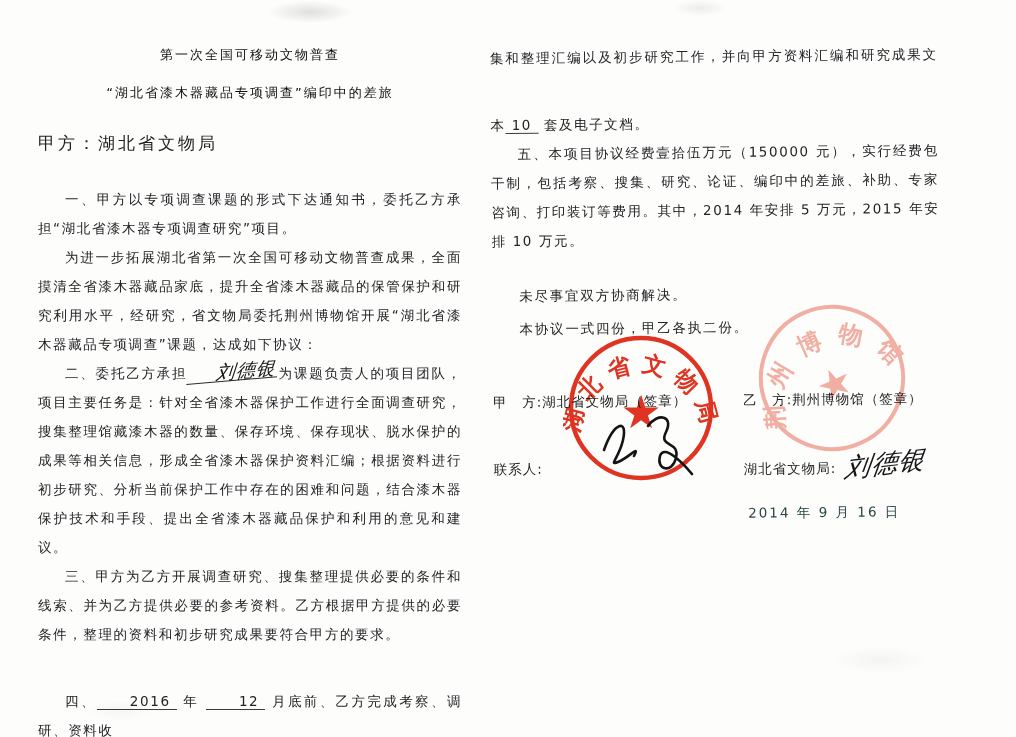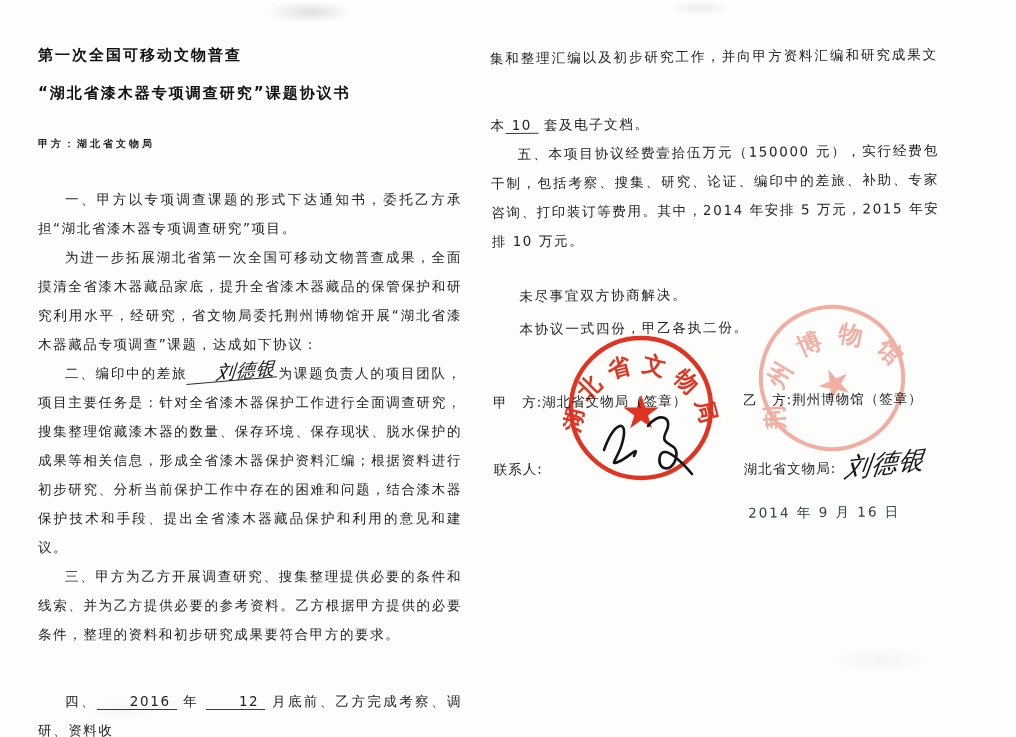--- a/index.html
+++ b/index.html
@@ -21,26 +21,26 @@
       #fdfdfc;
   }
   .col-left {
     position: absolute; left: 38px; top: 36px; width: 424px;
   }
   .col-right {
     position: absolute; left: 492px; top: 36px; width: 448px;
     transform: rotate(-0.55deg);
   }
   .doc-title {
-    text-align: left; font-weight: bold;
-    font-size: 15px; line-height: 38px; letter-spacing: 2px;
+    text-align: center; font-weight: normal;
+    font-size: 13px; line-height: 38px; letter-spacing: 2px;
     color: #111;
   }
   .party-block { margin-top: 14px; }
-  .party-line { font-size: 10px; line-height: 35px; letter-spacing: 3px; font-weight: bold; }
+  .party-line { font-size: 17px; line-height: 35px; letter-spacing: 3px; }
   .body-text { margin-top: 24px; }
   .para {
     font-size: 13.5px; line-height: 29px; letter-spacing: 1.6px;
     text-align: justify; text-align-last: left;
     color: #222326;
   }
   .indent { text-indent: 2em; }
   .u-num {
     border-bottom: 1px solid #3a3a3c;
     padding: 0 6px;
@@ -99,30 +99,30 @@
   }
   .contact-sig { left: 596px; top: 404px; }
 </style>
 </head>
 <body>
 
 <div class="page">
 
   <div class="col-left">
     <div class="doc-title">第一次全国可移动文物普查</div>
-    <div class="doc-title">“湖北省漆木器专项调查研究”课题协议书</div>
+    <div class="doc-title">“湖北省漆木器藏品专项调查”编印中的差旅</div>
 
     <div class="party-block">
       <div class="party-line">甲方：湖北省文物局</div>
     </div>
 
     <div class="body-text">
       <p class="para indent">一、甲方以专项调查课题的形式下达通知书，委托乙方承担“湖北省漆木器专项调查研究”项目。</p>
       <p class="para indent">为进一步拓展湖北省第一次全国可移动文物普查成果，全面摸清全省漆木器藏品家底，提升全省漆木器藏品的保管保护和研究利用水平，经研究，省文物局委托荆州博物馆开展“湖北省漆木器藏品专项调查”课题，达成如下协议：</p>
-      <p class="para indent"><span>二、编印中的差旅</span><span class="handwrite">刘德银</span><span>为课题负责人的项目团队，项目主要任务是：针对全省漆木器保护工作进行全面调查研究，搜集整理馆藏漆木器的数量、保存环境、保存现状、脱水保护的成果等相关信息，形成全省漆木器保护资料汇编；根据资料进行初步研究、分析当前保护工作中存在的困难和问题，结合漆木器保护技术和手段、提出全省漆木器藏品保护和利用的意见和建议。</span></p>
+      <p class="para indent"><span>二、委托乙方承担</span><span class="handwrite">刘德银</span><span>为课题负责人的项目团队，项目主要任务是：针对全省漆木器保护工作进行全面调查研究，搜集整理馆藏漆木器的数量、保存环境、保存现状、脱水保护的成果等相关信息，形成全省漆木器保护资料汇编；根据资料进行初步研究、分析当前保护工作中存在的困难和问题，结合漆木器保护技术和手段、提出全省漆木器藏品保护和利用的意见和建议。</span></p>
       <p class="para indent">三、甲方为乙方开展调查研究、搜集整理提供必要的条件和线索、并为乙方提供必要的参考资料。乙方根据甲方提供的必要条件，整理的资料和初步研究成果要符合甲方的要求。</p>
       <p class="para indent"><span>四、</span><span class="u-num">2016</span> <span>年</span> <span class="u-num">12</span> <span>月底前、乙方完成考察、调研、资料收</span></p>
     </div>
   </div>
 
   <div class="col-right">
     <p class="para" style="margin-top:6px"><span>集和整理汇编以及初步研究工作，并向甲方资料汇编和研究成果文本</span><span class="u-num">10</span> <span>套及电子文档。</span></p>
     <p class="para indent">五、本项目协议经费壹拾伍万元（150000 元），实行经费包干制，包括考察、搜集、研究、论证、编印中的差旅、补助、专家咨询、打印装订等费用。其中，2014 年安排 5 万元，2015 年安排 10 万元。</p>
 
     <div class="notes">

